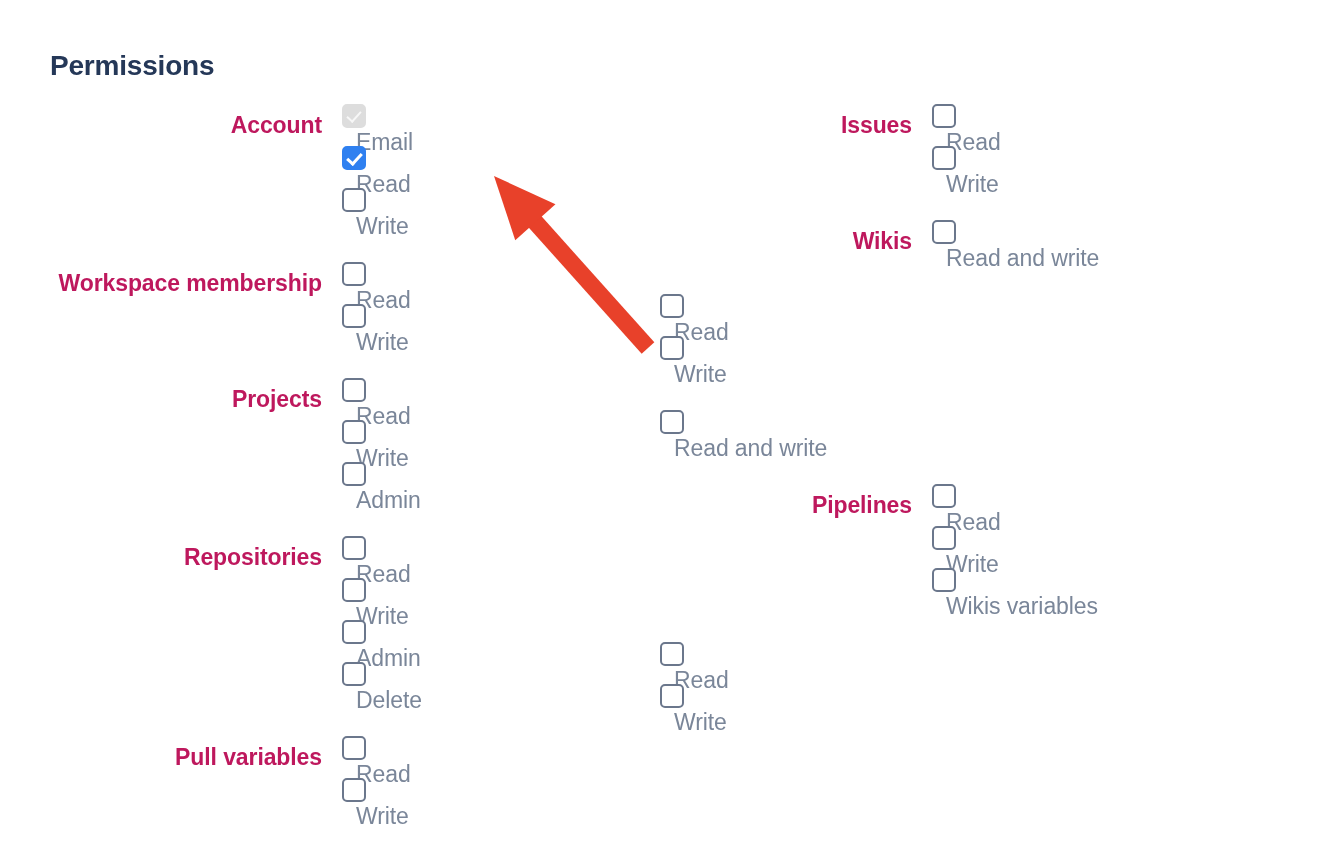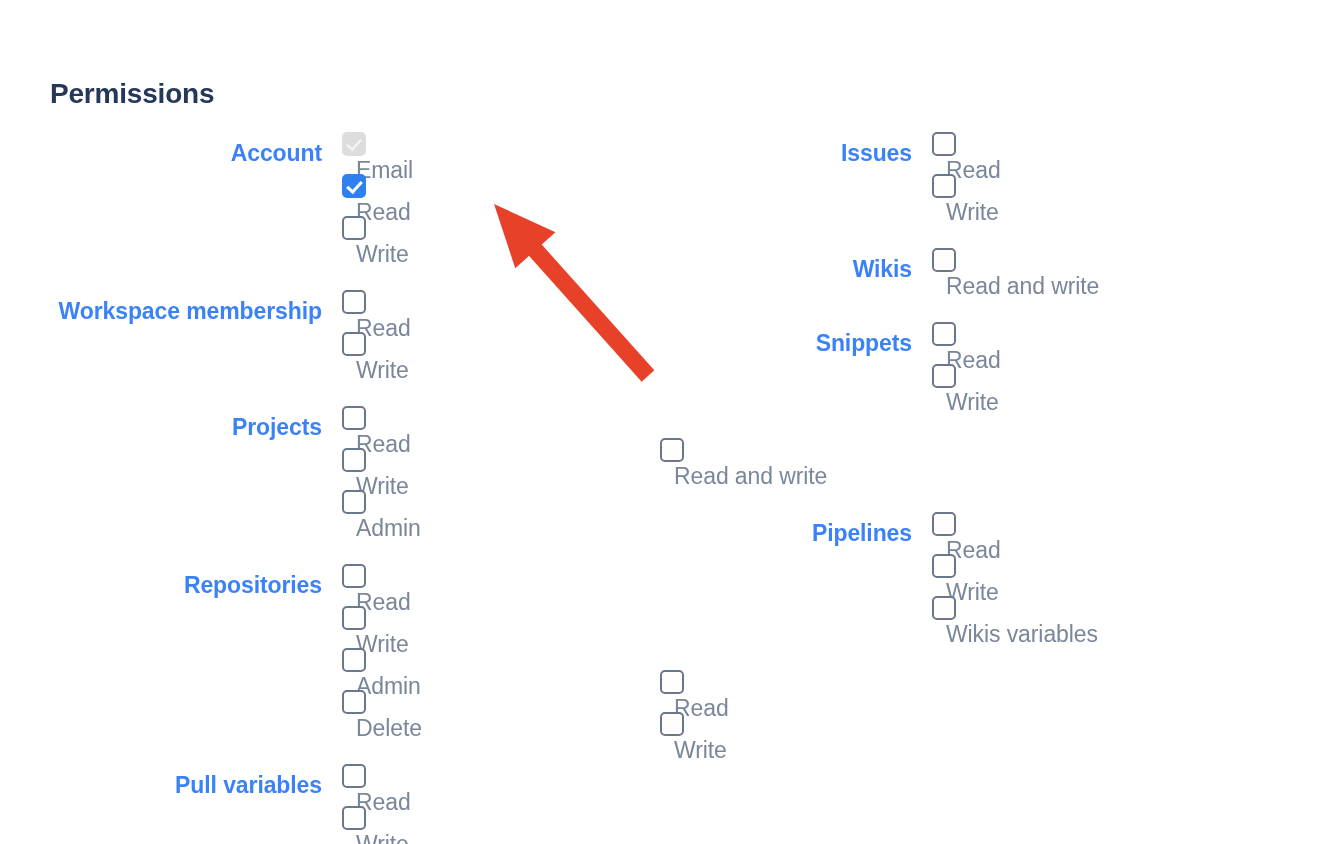--- a/index.html
+++ b/index.html
@@ -13,21 +13,20 @@
     position: relative;
     overflow: hidden;
     font-family: "Liberation Sans", sans-serif;
     -webkit-font-smoothing: antialiased;
   }
 
   #page-root {
     position: relative;
     width: 1322px;
     height: 647px;
-    margin-top: 28px;
   }
 
   .page-title {
     position: absolute;
     left: 50px;
     top: 49px;
     font-size: 28px;
     font-weight: bold;
     color: #253858;
     letter-spacing: -0.2px;
@@ -52,21 +51,21 @@
     display: flex;
     flex-direction: row;
     align-items: flex-start;
     margin-bottom: 32px;
   }
   .perm-group:last-child { margin-bottom: 0; }
 
   .group-label {
     font-size: 23px;
     font-weight: bold;
-    color: #3b82f6;
+    color: #be185d;
     text-align: right;
     line-height: 42px;
     padding-right: 20px;
     letter-spacing: -0.1px;
     flex: 0 0 auto;
   }
   .left .group-label  { width: 272px; }
   .right .group-label { width: 252px; }
 
   .group-options {
@@ -243,21 +242,20 @@
         <div class="perm-group">
           <div class="group-label">Wikis</div>
           <div class="group-options">
             <label class="option-row">
               <span class="cbox"></span>
               <span class="option-label">Read and write</span>
             </label>
           </div>
         </div>
         <div class="perm-group">
-          <div class="group-label">Snippets</div>
           <div class="group-options">
             <label class="option-row">
               <span class="cbox"></span>
               <span class="option-label">Read</span>
             </label>
             <label class="option-row">
               <span class="cbox"></span>
               <span class="option-label">Write</span>
             </label>
           </div>

